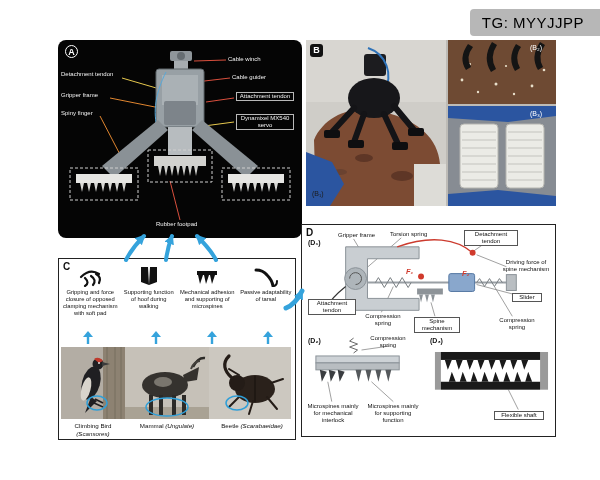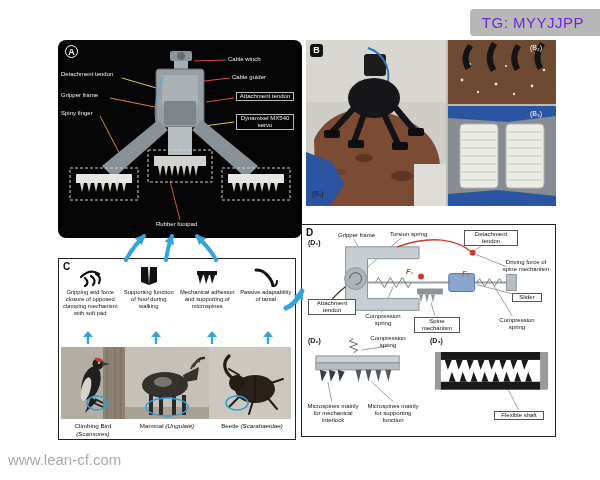--- a/index.html
+++ b/index.html
@@ -6,21 +6,21 @@
   html,body { background:#fff; }
   .page {
     position:relative; width:600px; height:480px; background:#ffffff;
     font-family:"Liberation Sans", sans-serif; overflow:hidden;
   }
   .panel { position:absolute; }
 
   
   .wm-tg {
     position:absolute; top:9px; right:0; background:rgba(173,173,173,0.88);
-    color:#6d28d9; font-size:15px; letter-spacing:.5px; padding:5px 16px 5px 12px;
+    color:#000000; font-size:15px; letter-spacing:.5px; padding:5px 16px 5px 12px;
     border-radius:4px 0 0 4px;
   }
   .wm-site {
     position:absolute; left:8px; bottom:12px; color:#a9a9a9; font-size:15px;
   }
 
   
   .panel-a { left:58px; top:40px; width:244px; height:198px; background:#050505; border-radius:8px; }
   .panel-a .art { position:absolute; inset:0; }
   .a-badge {
@@ -415,14 +415,13 @@
     </defs>
     <g stroke="#35a3dc" fill="none" stroke-linecap="round">
       <path d="M126,260 C130,252 136,244 144,236" stroke-width="4" marker-end="url(#ah)"></path>
       <path d="M166,260 C167,252 169,244 172,236" stroke-width="4" marker-end="url(#ah)"></path>
       <path d="M216,260 C212,252 205,244 197,236" stroke-width="4" marker-end="url(#ah)"></path>
       <path d="M286,308 C294,305 298,299 302,291" stroke-width="5" marker-end="url(#ah)"></path>
     </g>
   </svg>
 
   <div class="wm-tg">TG: MYYJJPP</div>
-  <div class="wm-site">www.lean-cf.com</div>
 </div>
 
 </body></html>

